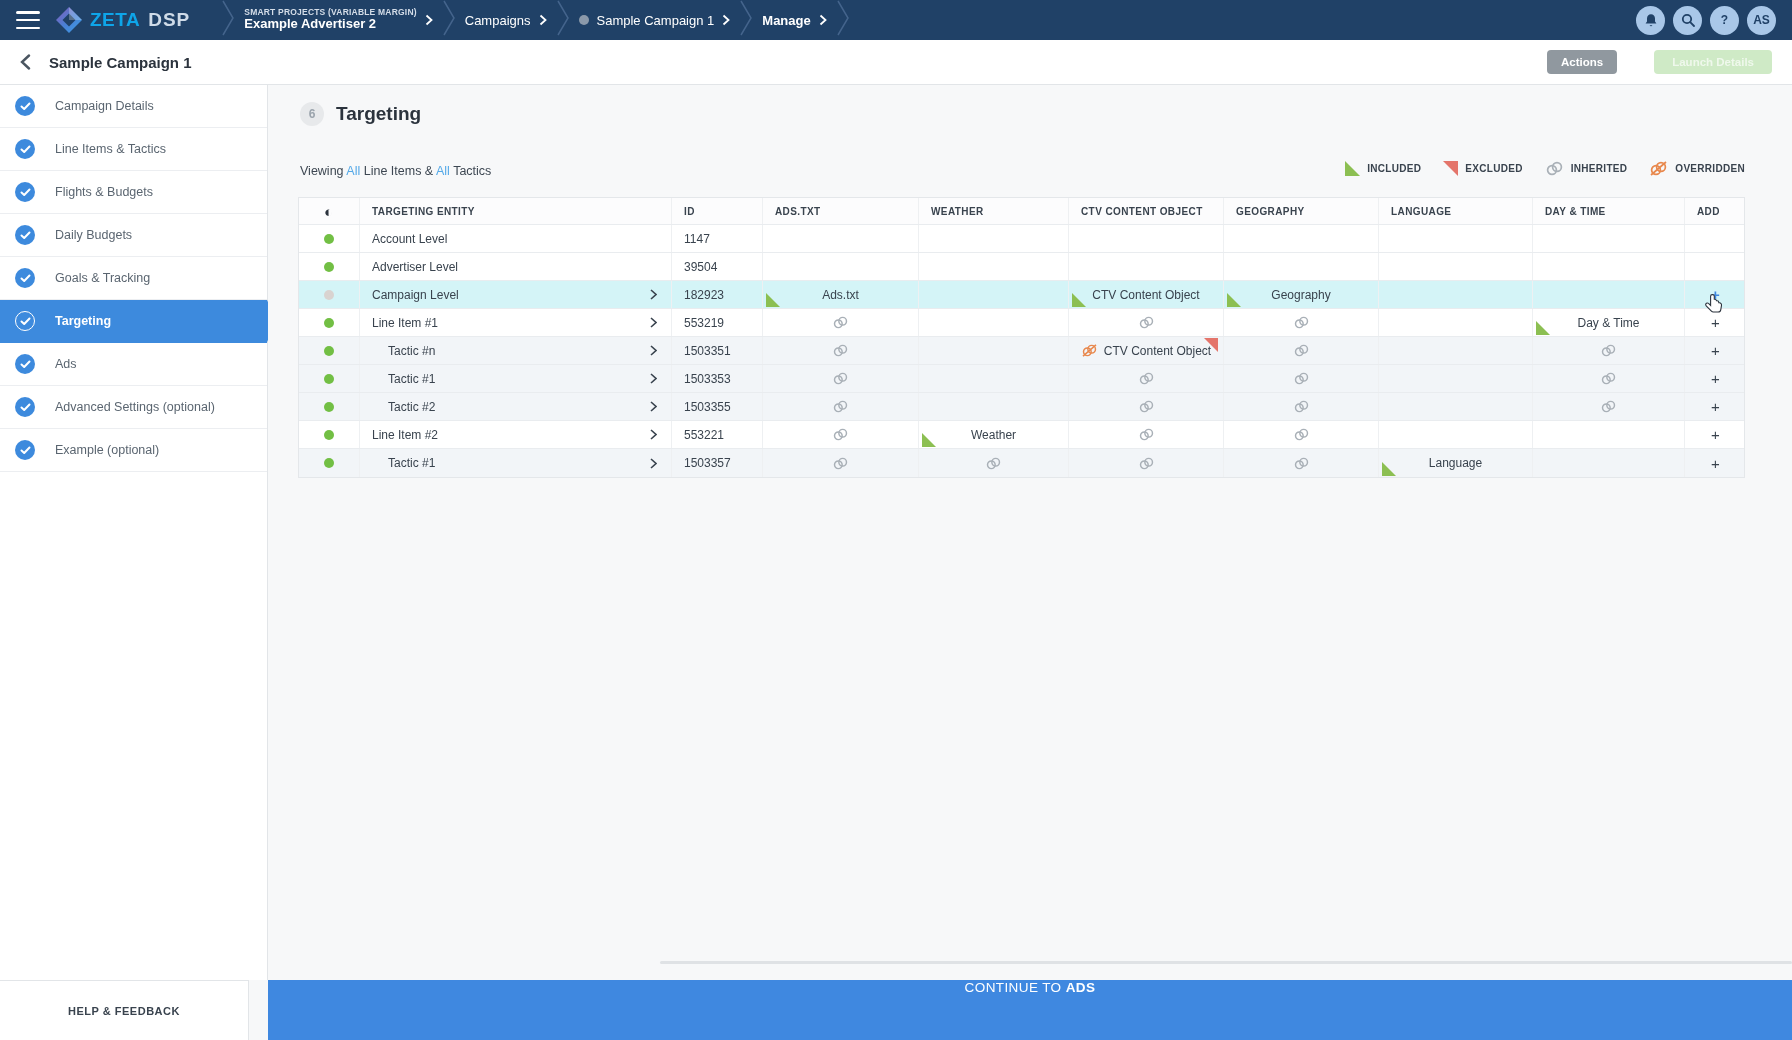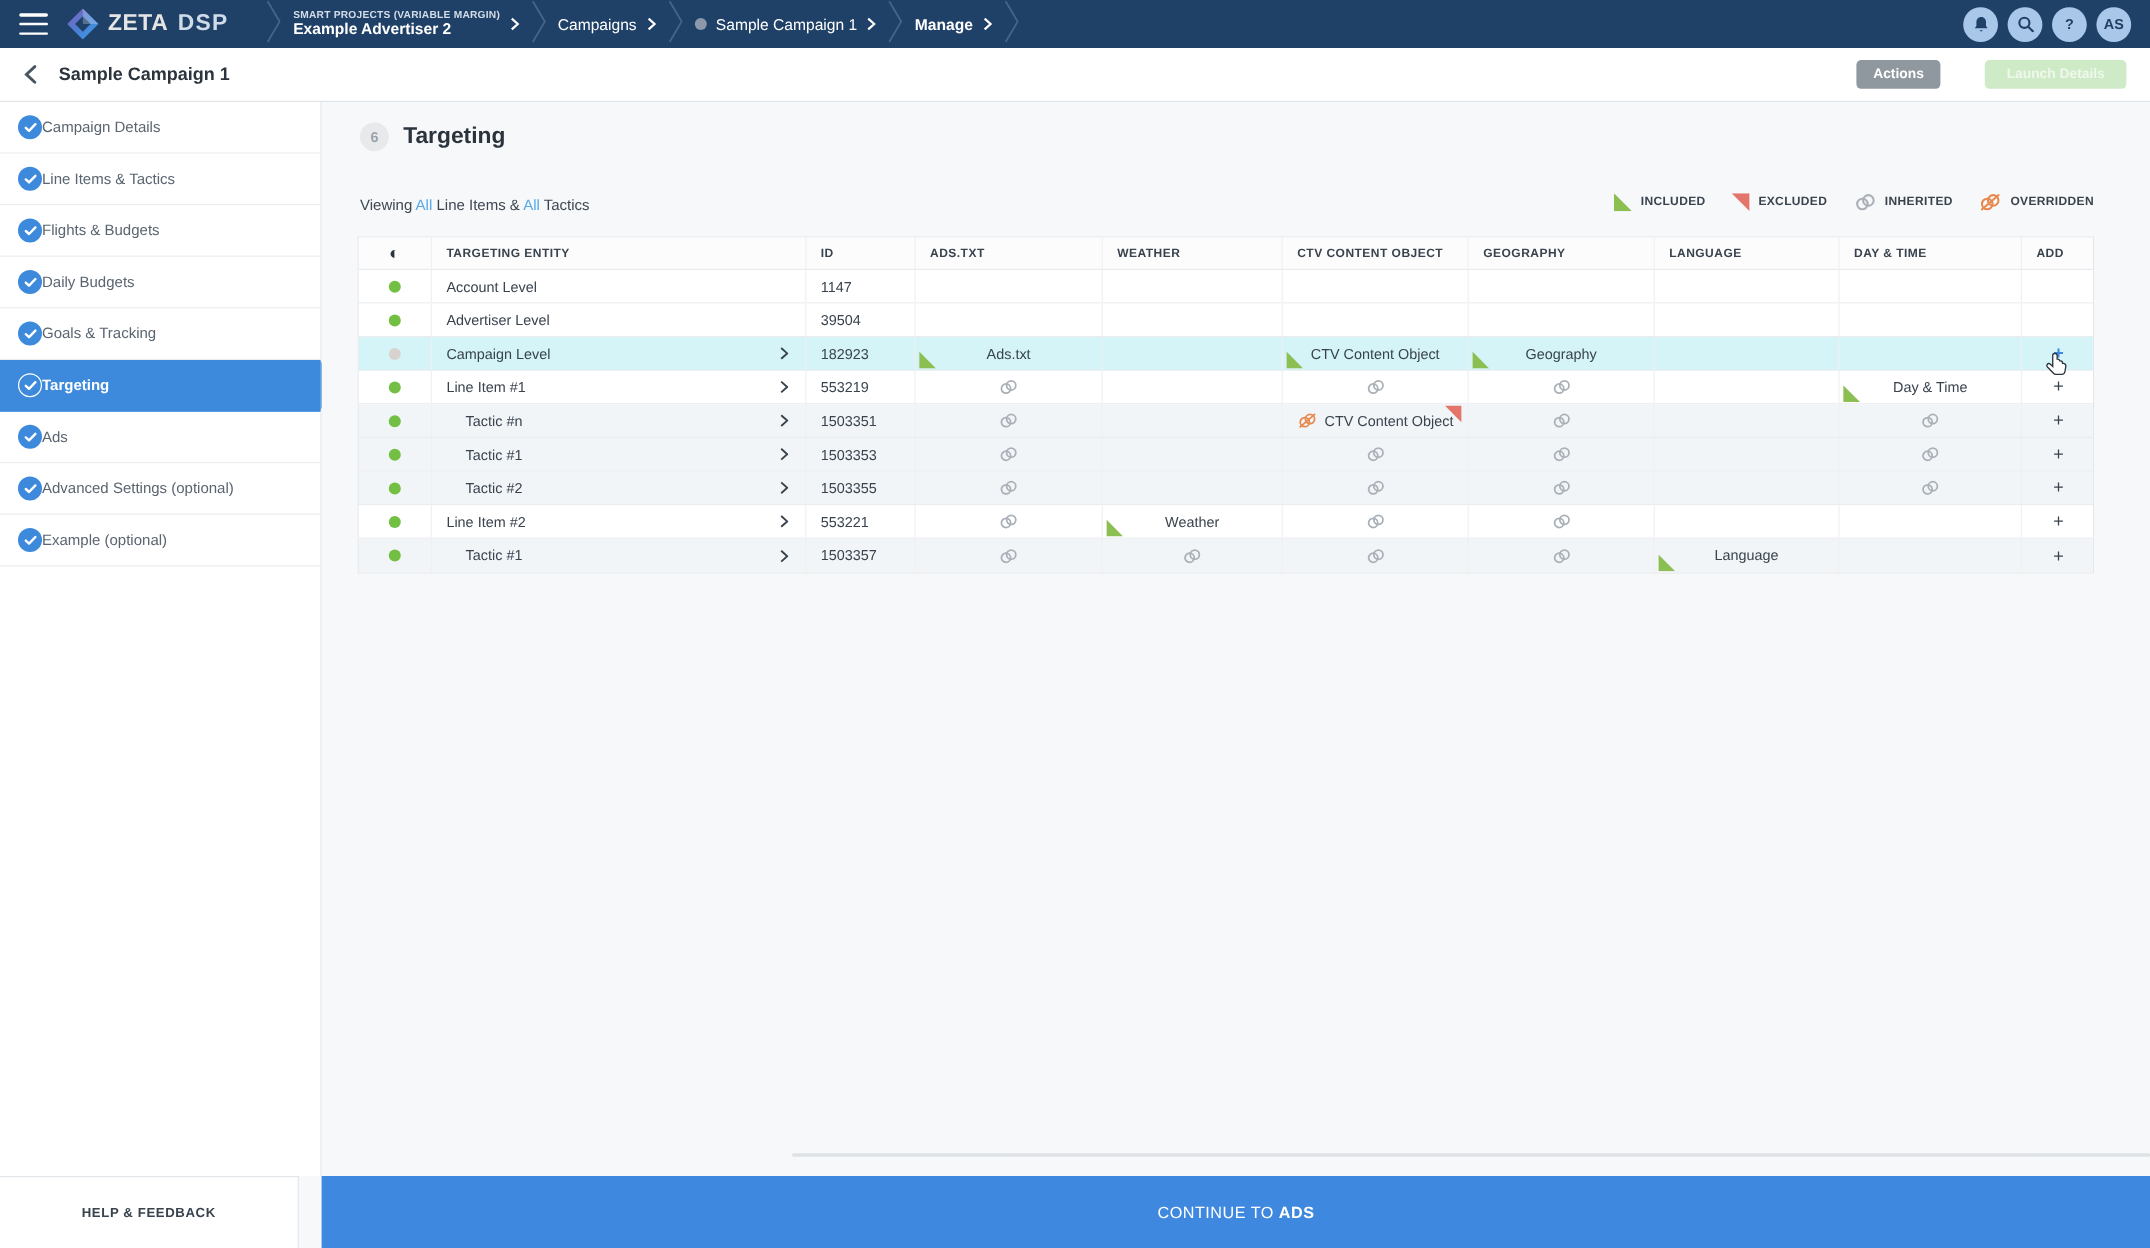--- a/index.html
+++ b/index.html
@@ -6,21 +6,21 @@
   html,body { width:1792px; height:1040px; }
   body { font-family:"Liberation Sans", sans-serif; background:#f7f8f9; }
   #app { position:relative; width:1792px; height:1040px; overflow:hidden; background:#f7f8f9; }
 
   
   #navbar { position:absolute; left:0; top:0; width:1792px; height:40px; background:#204167; display:flex; align-items:center; }
   .hamburger { width:24px; height:18px; margin-left:16px; display:flex; flex-direction:column; justify-content:space-between; cursor:pointer; }
   .hamburger span { display:block; height:2.5px; background:#fff; border-radius:2px; }
   .brand { display:flex; align-items:center; margin-left:16px; }
   .brand svg { margin-right:8px; }
-  .brand-zeta { color:#e5e5e5; font-size:19px; font-weight:800; letter-spacing:.5px; }
+  .brand-zeta { color:#0ea5e9; font-size:19px; font-weight:800; letter-spacing:.5px; }
   .brand-dsp { color:#cfdbe8; font-size:19px; font-weight:700; margin-left:8px; letter-spacing:1px; }
   .crumb-sep { margin:0 10px; }
   .breadcrumbs { display:flex; align-items:center; margin-left:22px; height:40px; }
   .crumb { display:flex; align-items:center; color:#fff; }
   .crumb-stack { display:flex; flex-direction:column; line-height:1.15; }
   .crumb-eyebrow { font-size:8.5px; font-weight:700; color:#d4dde8; letter-spacing:.2px; }
   .crumb-label { font-size:13px; font-weight:600; color:#fff; }
   .crumb-label.plain { font-weight:400; }
   .crumb-label.bold { font-weight:700; }
   .crumb-chev { margin-left:8px; display:flex; align-items:center; }
@@ -33,21 +33,21 @@
   .back-btn { margin-left:20px; display:flex; align-items:center; cursor:pointer; }
   .page-title { margin-left:18px; font-size:15px; font-weight:700; color:#2b333d; }
   .hdr-actions { margin-left:auto; margin-right:20px; display:flex; gap:37px; }
   .btn-actions { background:#90989f; color:#fff; border:none; border-radius:4px; font-size:11.5px; font-weight:700; padding:6px 14px; cursor:pointer; font-family:inherit; }
   .btn-launch { background:#cfeac6; color:#eff8ec; border:none; border-radius:4px; font-size:11.5px; font-weight:700; padding:6px 18px; cursor:default; font-family:inherit; }
 
   
   #sidebar { position:absolute; left:0; top:85px; width:268px; height:895px; background:#fff; border-right:1px solid #e2e5e8; }
   .side-item { height:43px; display:flex; align-items:center; border-bottom:1px solid #eceef1; cursor:pointer; position:relative; }
   .side-item .check { width:20px; height:20px; border-radius:50%; background:#3d8add; margin-left:15px; flex:0 0 auto; display:flex; align-items:center; justify-content:center; }
-  .side-item .label { margin-left:0; font-size:12.5px; color:#5a6570; }
+  .side-item .label { margin-left:20px; font-size:12.5px; color:#5a6570; }
   .side-item.active { background:#3d8add; border-bottom-color:#3d8add; }
   .side-item.active .label { color:#fff; font-weight:600; }
   .side-item.active .check { background:transparent; border:1.5px solid #fff; }
   .side-item.active::after { content:""; position:absolute; right:-10px; top:50%; transform:translateY(-50%); border-top:21.5px solid transparent; border-bottom:21.5px solid transparent; border-left:10px solid #3d8add; }
   #helpbox { position:absolute; left:0; top:980px; width:249px; height:60px; background:#fff; border-top:1px solid #e2e5e8; border-right:1px solid #e2e5e8; display:flex; align-items:center; justify-content:center; font-size:11px; font-weight:700; letter-spacing:.5px; color:#39434e; cursor:pointer; }
 
   
   #main { position:absolute; left:268px; top:85px; width:1524px; height:895px; background:#f7f8f9; }
   .step-row { position:absolute; left:32px; top:17px; display:flex; align-items:center; }
   .step-circle { width:24px; height:24px; border-radius:50%; background:#e7e9eb; color:#9aa3ac; font-size:12px; font-weight:600; display:flex; align-items:center; justify-content:center; }
@@ -79,21 +79,21 @@
   .tri-inc { position:absolute; left:3px; bottom:1px; line-height:0; }
   .tri-exc { position:absolute; right:5px; top:1px; line-height:0; }
   .ring-icon { display:flex; align-items:center; line-height:0; }
   .ovr-label { margin-left:6px; }
   .add-plus { font-size:15px; font-weight:400; color:#39434e; cursor:pointer; line-height:1; }
   .add-plus.hover { color:#3f88e0; font-weight:700; }
 
   .scroll-line { position:absolute; left:392px; top:876px; width:1132px; height:3px; background:#dfe2e5; border-radius:2px; }
 
   
-  #footerbar { position:absolute; left:268px; top:980px; width:1524px; height:60px; background:#3f88e0; display:flex; align-items:center; justify-content:center; cursor:pointer; }
+  #footerbar { position:absolute; left:268px; top:980px; width:1524px; height:60px; background:#3f88e0; display:flex; align-items:flex-start; justify-content:center; cursor:pointer; }
   #footerbar .ft-text { color:#fff; font-size:13.5px; letter-spacing:.4px; font-weight:400; }
   #footerbar .ft-em { font-weight:800; }
 
   
   #cursor { position:absolute; left:1704px; top:293px; pointer-events:none; z-index:50; }
 </style>
 </head>
 <body>
 
 <div id="app">

